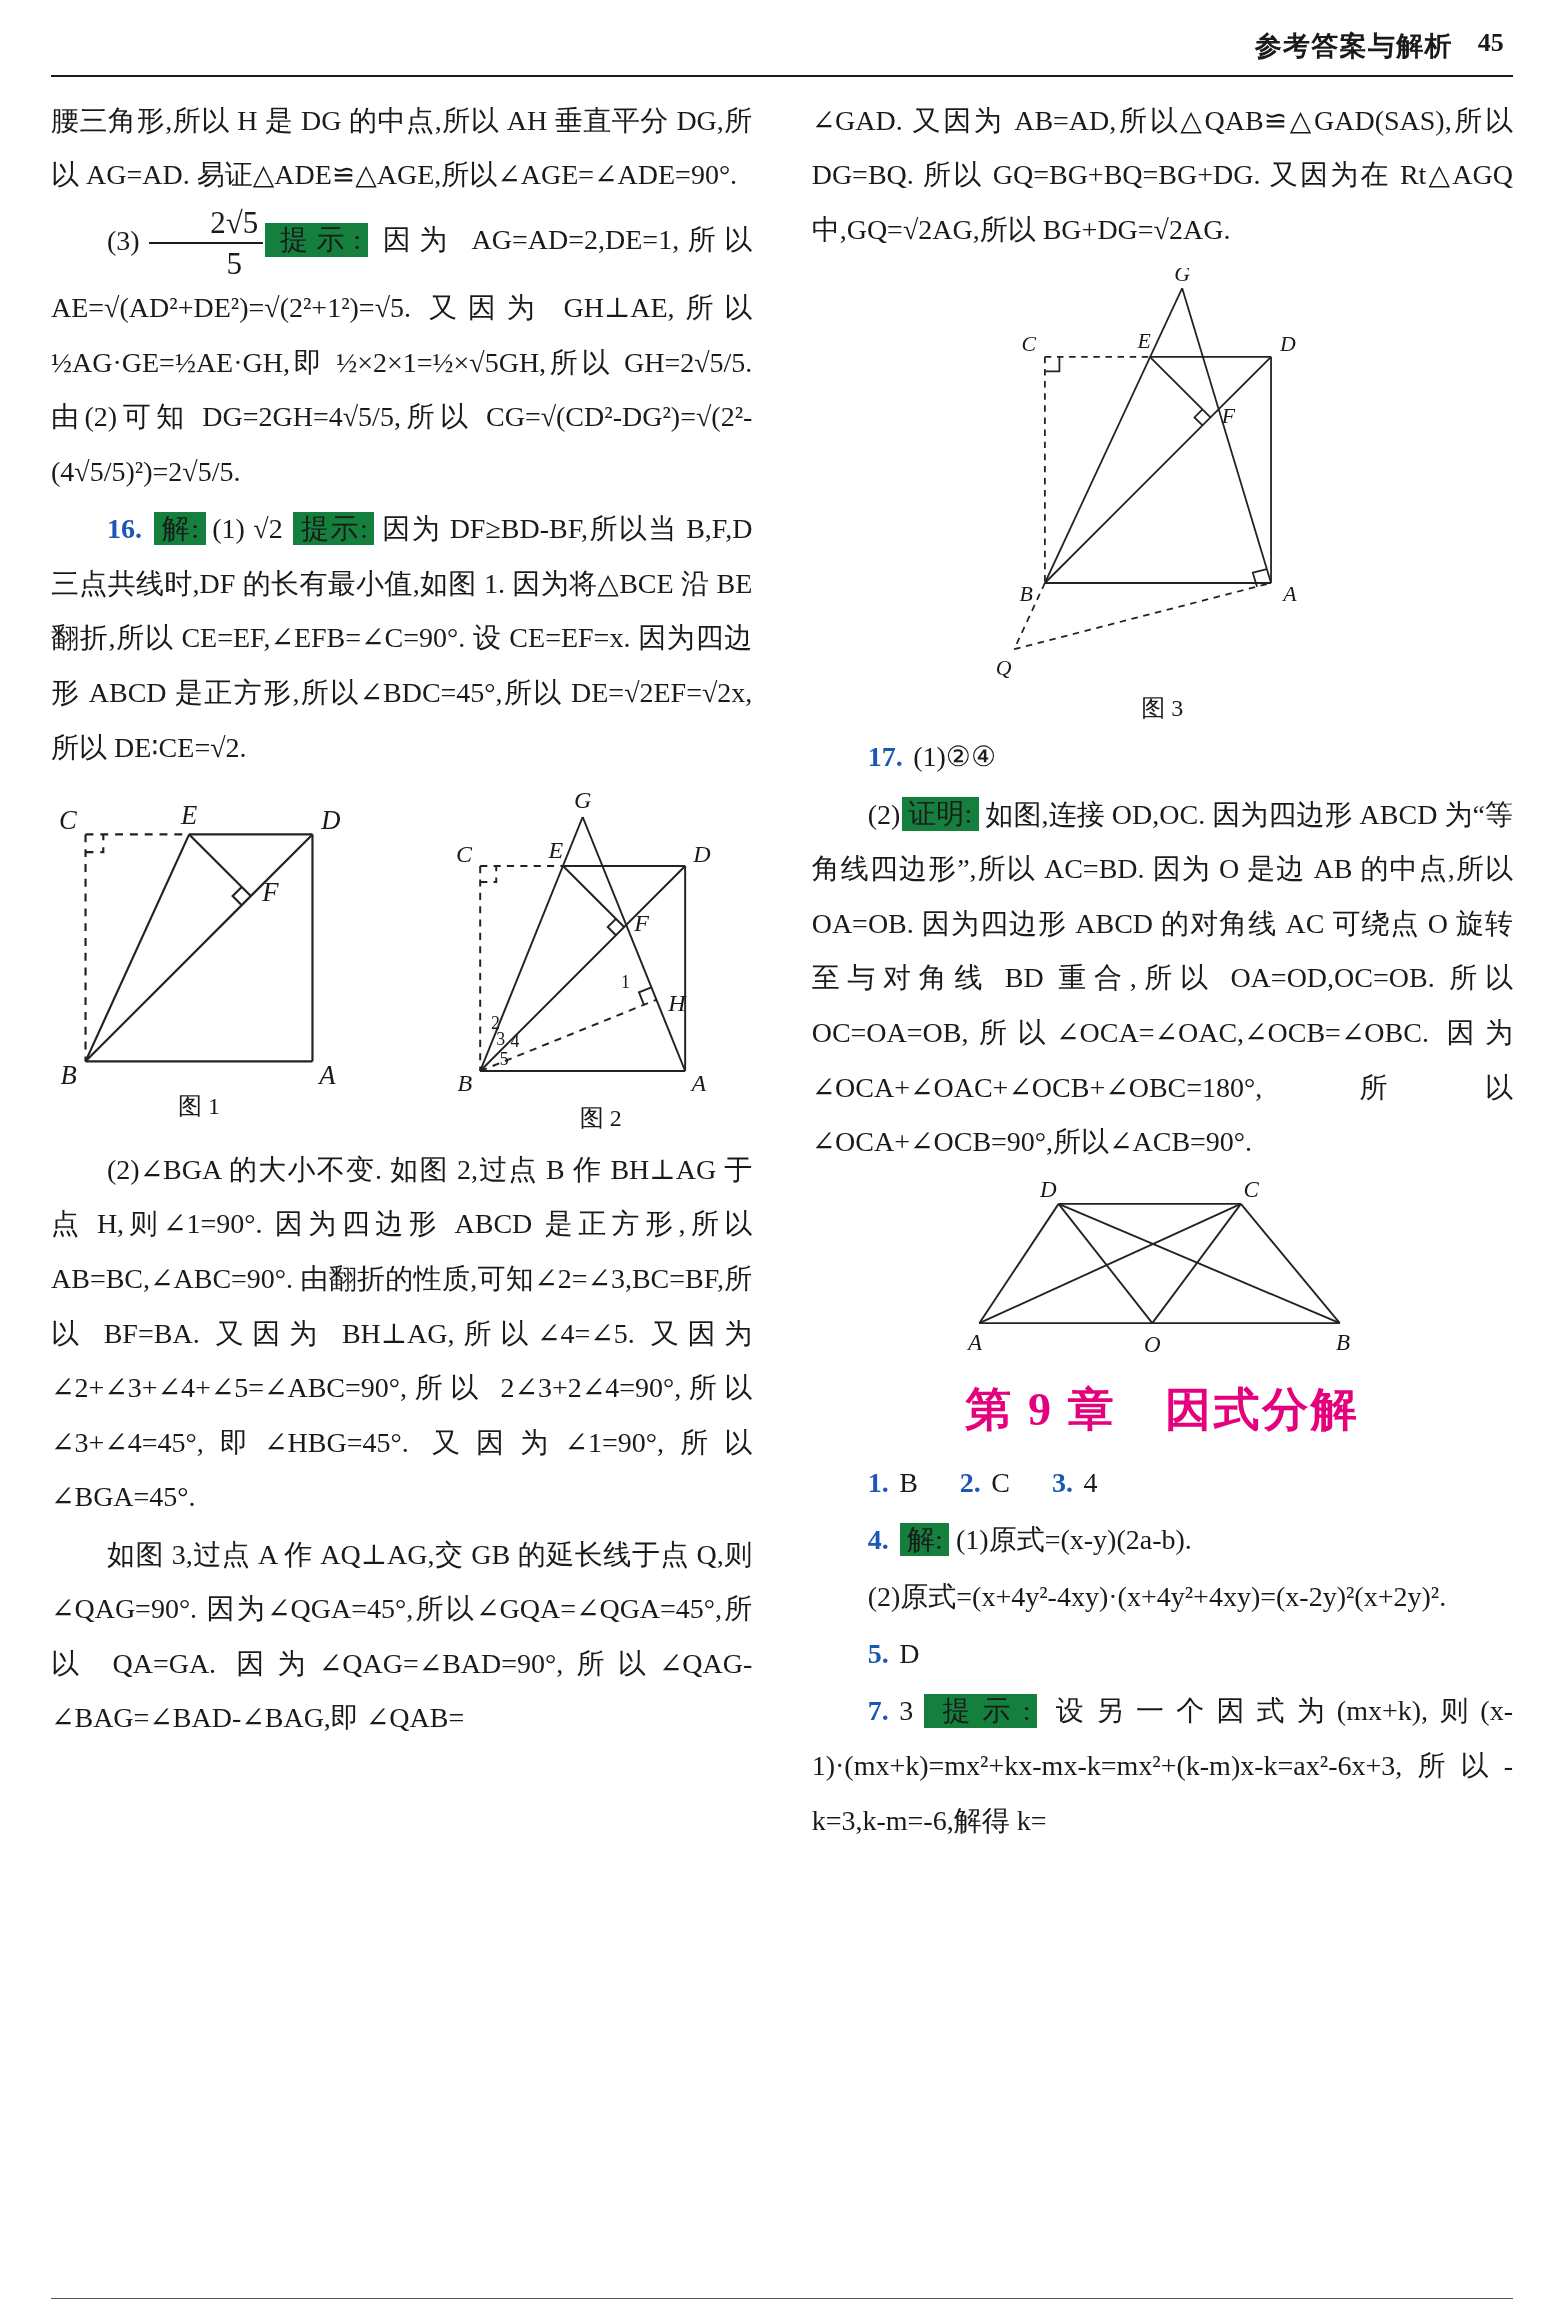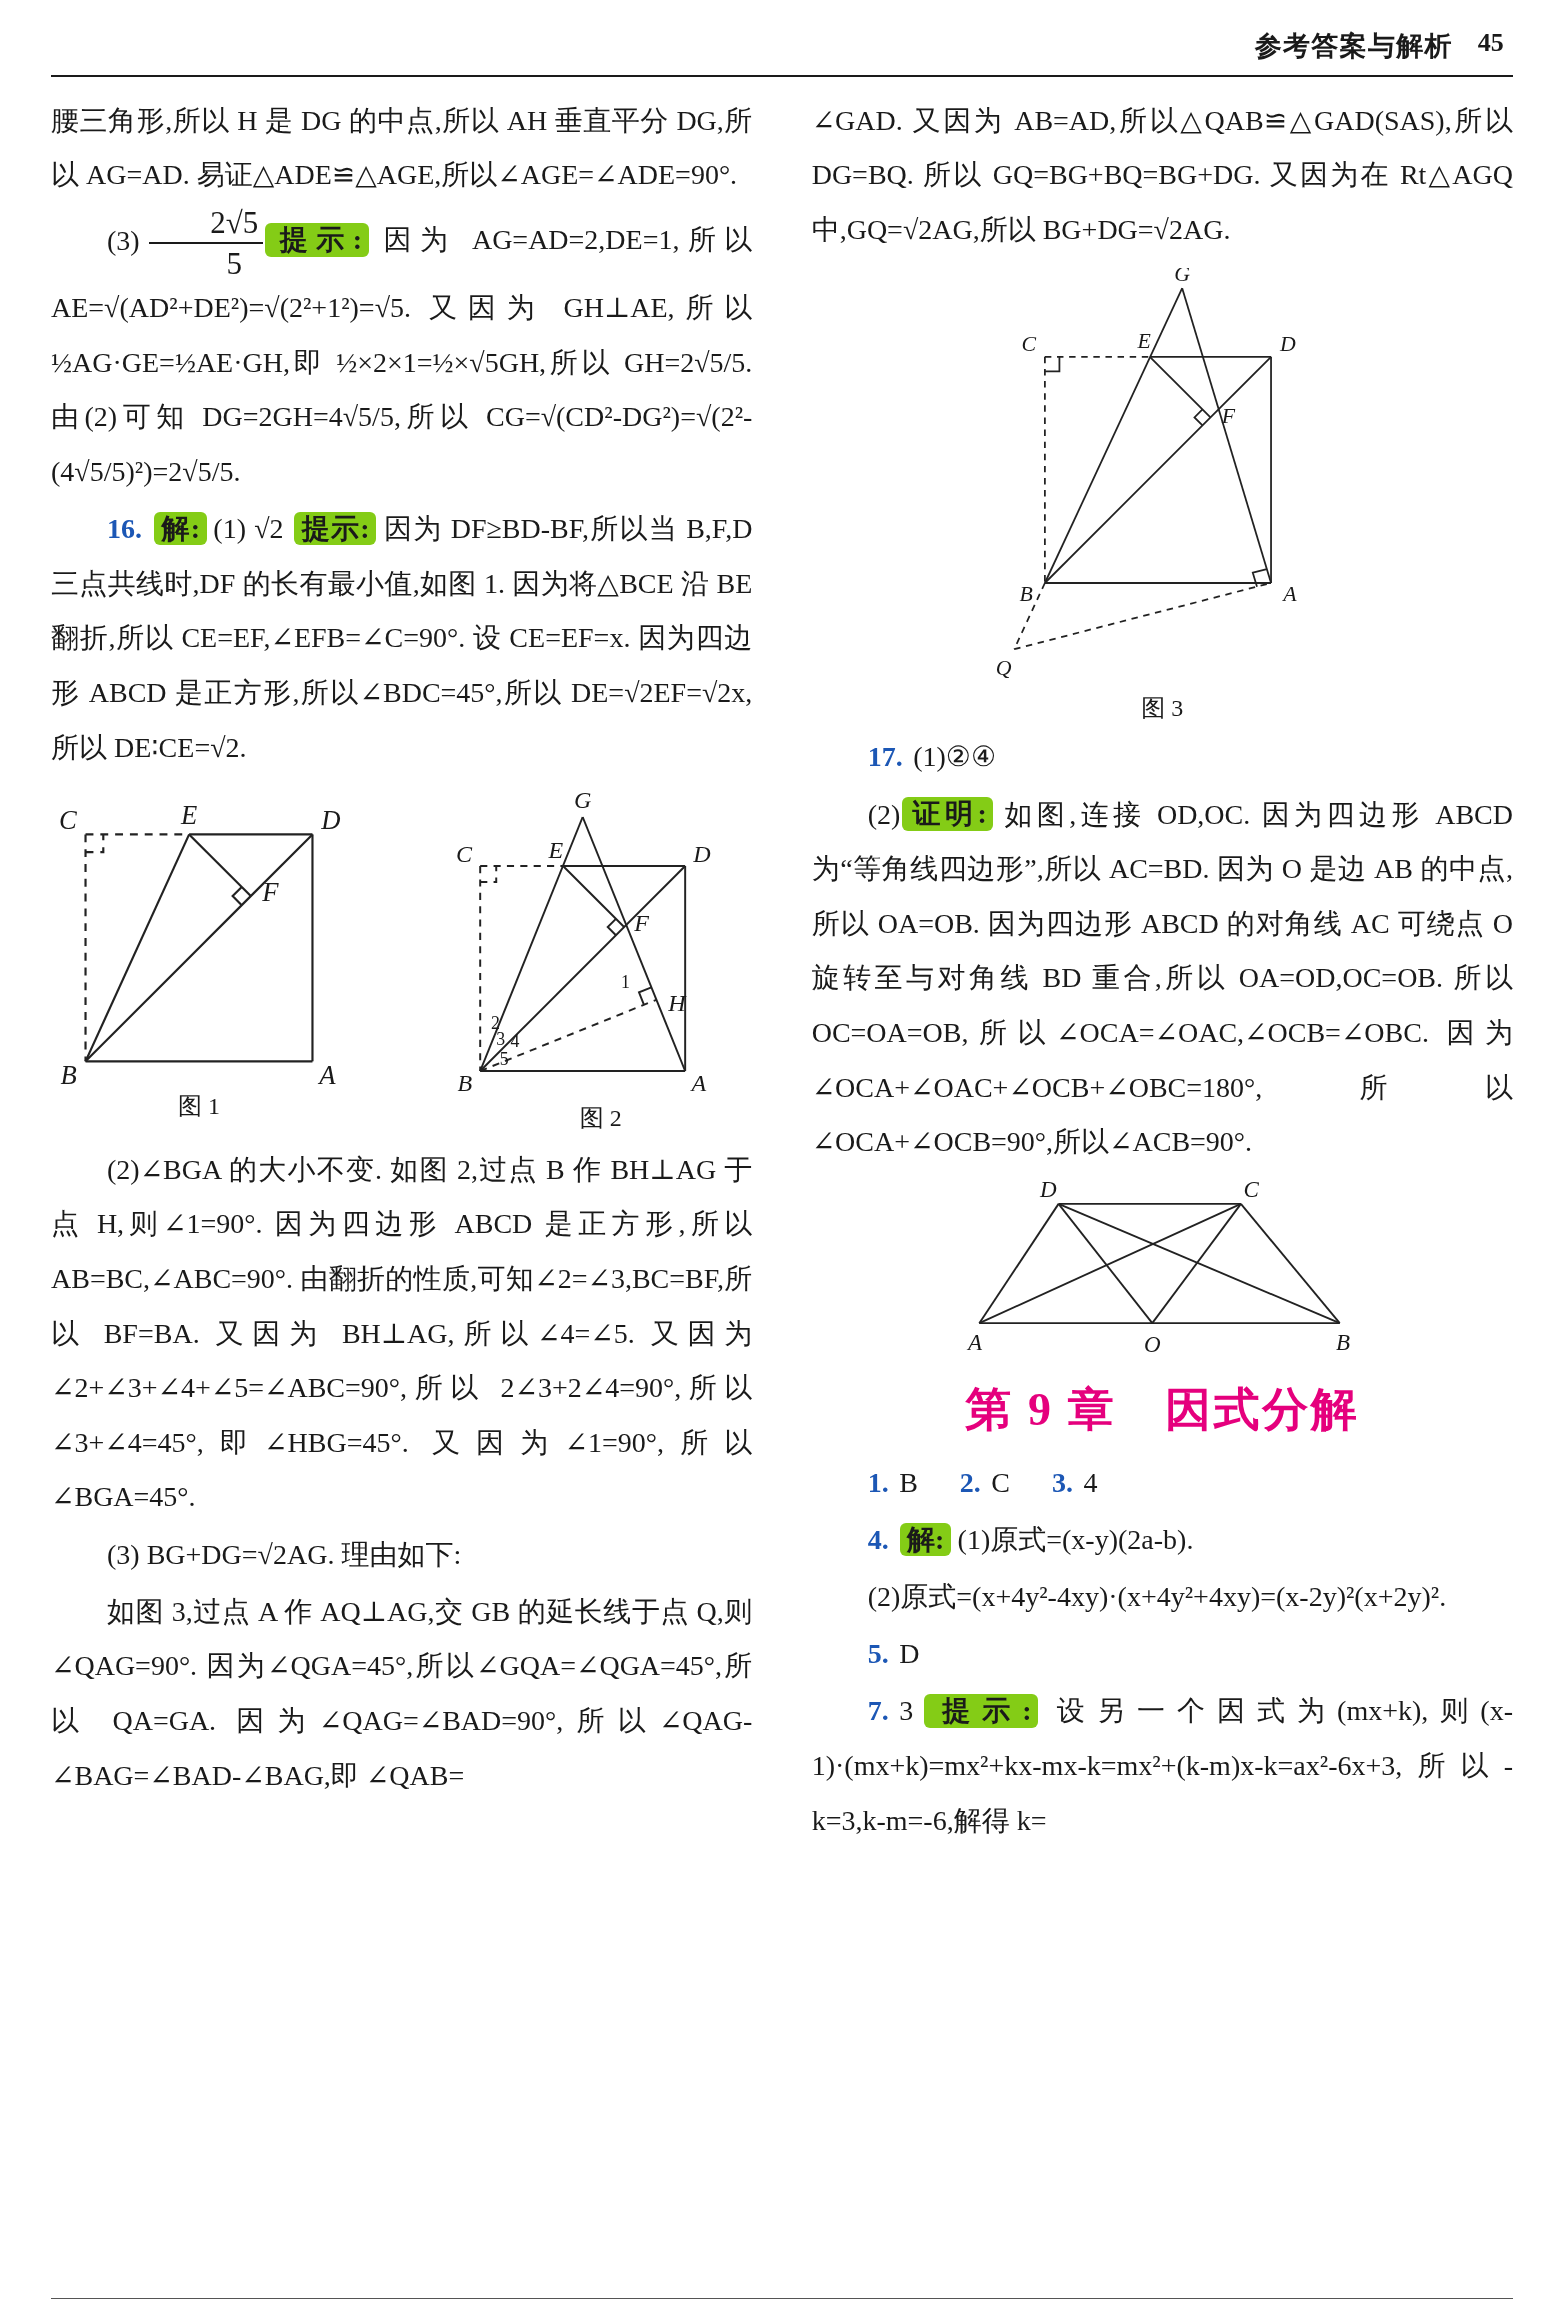--- a/index.html
+++ b/index.html
@@ -24,22 +24,22 @@
   .col { flex:1 1 0; min-width:0; }
   .divider { width:1.3px; background:#8a8a8a; margin:0 29px; }
   .para {
     font-size:28px; line-height:1.95; text-align:justify;
     margin-bottom:2.6px;
   }
   .indent { text-indent:2em; }
   .run {}
   .qnum { color:#1c57b5; font-weight:700; margin-right:10.5px; }
   .hl {
-    background:#84cc16; font-weight:700;
-    padding:1.3px 6.6px; margin:0 6.6px 0 1.3px; border-radius:6px;
+    background:#15803d; font-weight:400;
+    padding:1.3px 6.6px; margin:0 6.6px 0 1.3px; border-radius:0;
   }
   .ansrun { margin-right:9.2px; }
   .gap { margin-right:42px; }
   .frac {
     display:inline-flex; flex-direction:column; vertical-align:middle;
     text-align:center; line-height:1.15; font-size:31px; margin:0 0;
   }
   .fnum { border-bottom:2px solid #1a1a1a; padding:0 5.3px 1.3px 5.3px; }
   .fden { padding-top:1.3px; }
   .figure-row { display:flex; justify-content:space-between; margin:14.5px 0 9.2px 0; }
@@ -142,21 +142,20 @@
             <text class="small" x="58" y="286" text-anchor="middle">3</text>
             <text class="small" x="74" y="288" text-anchor="middle">4</text>
             <text class="small" x="62" y="308" text-anchor="middle">5</text>
           </svg>
           <figcaption>图 2</figcaption>
         </figure>
       </div>
 
       <p class="para indent"><span class="run">(2)∠BGA 的大小不变. 如图 2,过点 B 作 BH⊥AG 于点 H,则∠1=90°. 因为四边形 ABCD 是正方形,所以 AB=BC,∠ABC=90°. 由翻折的性质,可知∠2=∠3,BC=BF,所以 BF=BA. 又因为 BH⊥AG,所以∠4=∠5. 又因为∠2+∠3+∠4+∠5=∠ABC=90°,所以 2∠3+2∠4=90°,所以∠3+∠4=45°,即∠HBG=45°. 又因为∠1=90°,所以∠BGA=45°.</span></p>
 
-      <p class="para indent"><span class="run">(3) BG+DG=√2AG. 理由如下:</span></p>
 
       <p class="para indent"><span class="run">如图 3,过点 A 作 AQ⊥AG,交 GB 的延长线于点 Q,则∠QAG=90°. 因为∠QGA=45°,所以∠GQA=∠QGA=45°,所以 QA=GA. 因为∠QAG=∠BAD=90°,所以∠QAG-∠BAG=∠BAD-∠BAG,即 ∠QAB=</span></p>
 
     </div>
 
     <div class="divider"></div>
 
     <div class="col">
 
       <p class="para"><span class="run">∠GAD. 又因为 AB=AD,所以△QAB≌△GAD(SAS),所以 DG=BQ. 所以 GQ=BG+BQ=BG+DG. 又因为在 Rt△AGQ 中,GQ=√2AG,所以 BG+DG=√2AG.</span></p>

